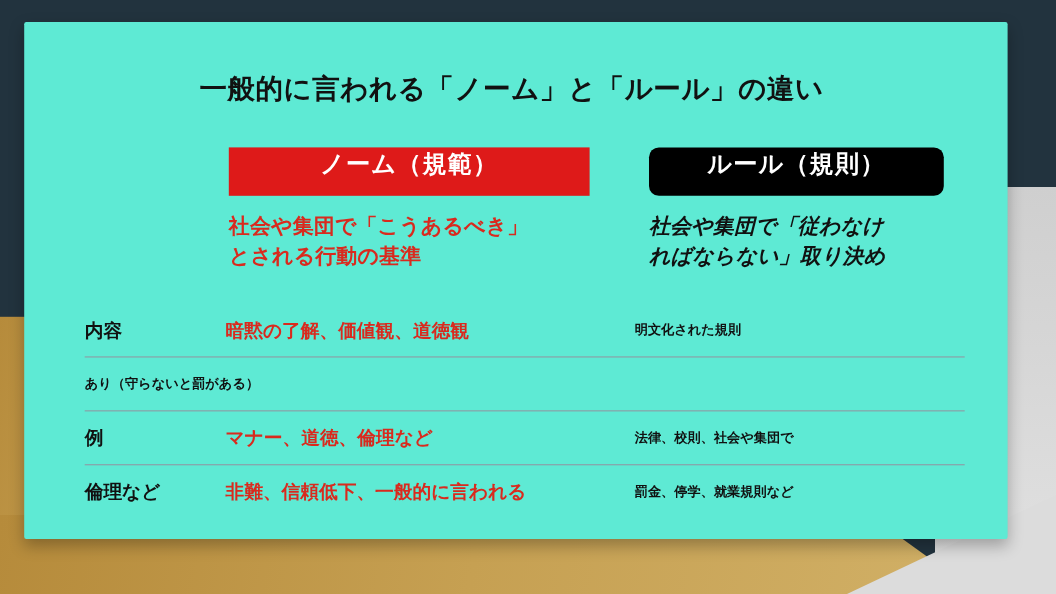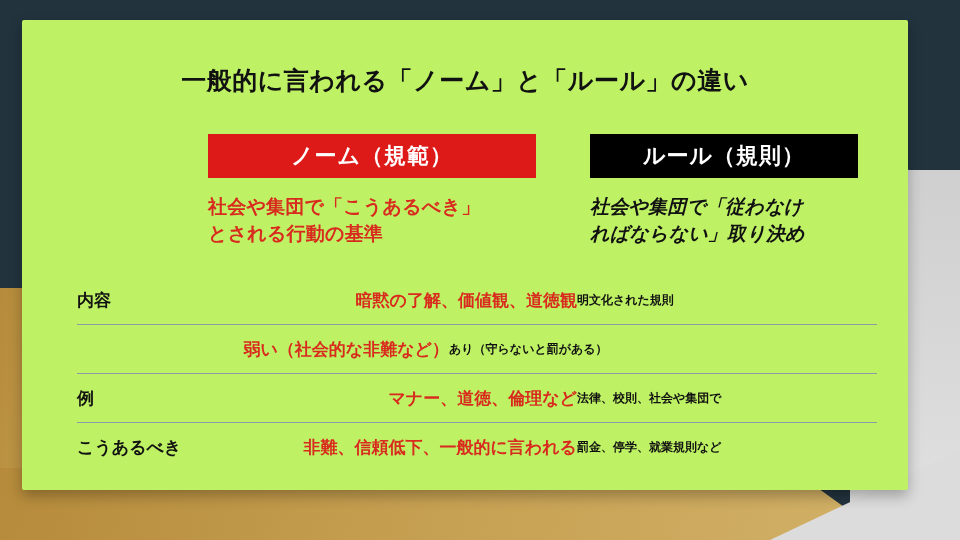--- a/index.html
+++ b/index.html
@@ -33,38 +33,39 @@
   }
   .bg-gray-bottomstrip{
     position:absolute;right:0;bottom:0;width:190px;height:90px;
     background:#dcdcdc;
     clip-path:polygon(100% 0, 100% 100%, 0 100%);
   }
 
   
   .card{
     position:absolute;left:22px;top:20px;width:886px;height:470px;
-    background:#bef264;border-radius:2px;
+    background:#5eead4;border-radius:2px;
     box-shadow:0 6px 14px rgba(0,0,0,0.28);
+    padding-left:8px;
   }
 
   .title{
     position:absolute;left:0;top:44px;width:886px;text-align:center;
     font-size:25px;font-weight:bold;color:#111111;letter-spacing:.5px;
     white-space:nowrap;
   }
 
   
   .hdr{
     position:absolute;top:114px;height:44px;
-    display:flex;align-items:center;justify-content:center;
+    display:flex;align-items:flex-start;justify-content:center;
     font-size:22px;font-weight:bold;color:#ffffff;letter-spacing:1px;
   }
   .hdr-norm{left:186px;width:328px;background:#de1a19;}
-  .hdr-rule{left:568px;width:268px;background:#000000;}
+  .hdr-rule{left:568px;width:268px;background:#000000;border-radius:9px;}
 
   
   .lead{
     position:absolute;top:174px;font-size:19px;font-weight:bold;
     line-height:1.42;letter-spacing:.2px;white-space:pre-line;
   }
   .lead-norm{left:186px;width:350px;color:#d92a1e;}
   .lead-rule{left:568px;width:300px;color:#111111;font-style:italic;}
 
   
@@ -74,21 +75,20 @@
     border-bottom:1.5px solid #8e9aa3;
   }
   .row:last-child{border-bottom:none;}
   .cell-label{
     width:128px;flex:0 0 128px;font-size:17px;font-weight:bold;color:#111111;
     white-space:nowrap;
   }
   .cell-norm{
     width:372px;flex:0 0 372px;font-size:17px;font-weight:bold;color:#d92a1e;
     white-space:nowrap;
-    text-align:right;
   }
   .cell-rule{
     flex:1 1 auto;font-size:12px;font-weight:bold;color:#111111;
     white-space:nowrap;
   }
 </style>
 </head>
 <body>
 
 <div class="slide">
@@ -118,31 +118,30 @@
 
     <div class="table">
 
       <div class="row">
         <div class="cell-label">内容</div>
         <div class="cell-norm">暗黙の了解、価値観、道徳観</div>
         <div class="cell-rule">明文化された規則</div>
       </div>
 
       <div class="row">
-        <div class="cell-norm">弱い（社会的な非難など）</div>
         <div class="cell-rule">あり（守らないと罰がある）</div>
       </div>
 
       <div class="row">
         <div class="cell-label">例</div>
         <div class="cell-norm">マナー、道徳、倫理など</div>
         <div class="cell-rule">法律、校則、社会や集団で</div>
       </div>
 
       <div class="row">
-        <div class="cell-label">こうあるべき</div>
+        <div class="cell-label">倫理など</div>
         <div class="cell-norm">非難、信頼低下、一般的に言われる</div>
         <div class="cell-rule">罰金、停学、就業規則など</div>
       </div>
 
     </div>
   </div>
 </div>
 
 </body></html>

